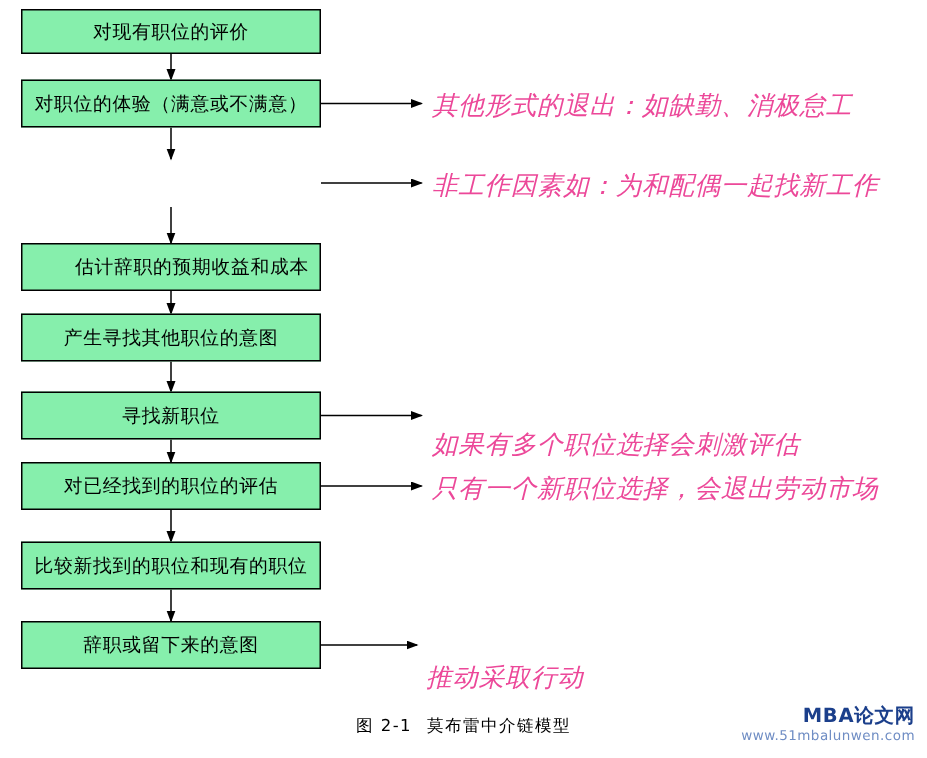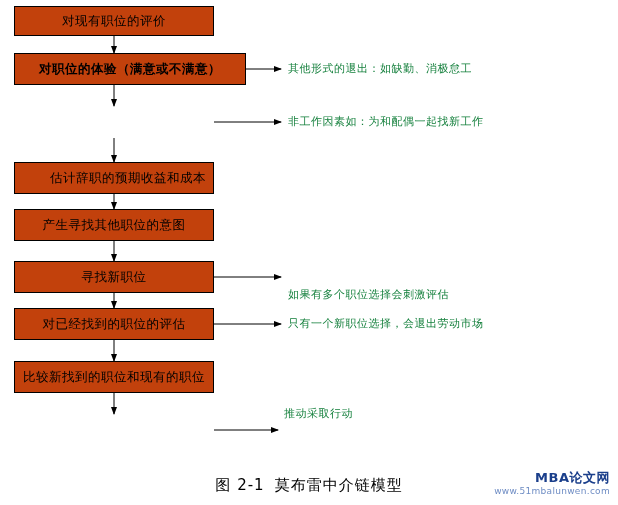--- a/index.html
+++ b/index.html
@@ -19,52 +19,53 @@
     position: absolute;
     left: 0;
     top: 0;
     width: 618px;
     height: 505px;
   }
   .node {
     position: absolute;
     box-sizing: border-box;
     border: 1px solid #000000;
-    background: #c2410c;
+    background: #86efac;
     display: flex;
     align-items: center;
     justify-content: center;
     font-size: 12.5px;
     line-height: 1;
     letter-spacing: 0.5px;
     white-space: nowrap;
   }
   .side-label {
     position: absolute;
-    font-size: 11px;
+    font-size: 17px;
     line-height: 1;
     letter-spacing: 0.5px;
     white-space: nowrap;
-    color: #15803d;
+    color: #ec4899;
+    font-style: italic;
   }
   svg.connectors {
     position: absolute;
     left: 0;
     top: 0;
     width: 618px;
     height: 505px;
     pointer-events: none;
   }
   .caption {
     position: absolute;
     left: 0;
     top: 476px;
     width: 618px;
     text-align: center;
-    font-size: 15px;
+    font-size: 11px;
     letter-spacing: 1px;
     white-space: nowrap;
   }
   .caption .cap-num { margin-right: 10px; }
   .watermark {
     position: absolute;
     right: 8px;
     top: 470px;
     text-align: right;
     width: 160px;
@@ -113,21 +114,21 @@
       <line x1="214" y1="277" x2="281" y2="277" stroke="#000" stroke-width="1" marker-end="url(#arrowhead)"></line>
       <line x1="214" y1="324" x2="281" y2="324" stroke="#000" stroke-width="1" marker-end="url(#arrowhead)"></line>
       <line x1="214" y1="430" x2="278" y2="430" stroke="#000" stroke-width="1" marker-end="url(#arrowhead)"></line>
     </g>
   </svg>
 
   <div class="node" style="left:14px; top:6px; width:200px; height:30px;">
     <span>对现有职位的评价</span>
   </div>
 
-  <div class="node" style="left:14px; top:53px; width:232px; height:32px;font-weight:bold;">
+  <div class="node" style="left:14px; top:53px; width:200px; height:32px;">
     <span>对职位的体验（满意或不满意）</span>
   </div>
 
 
   <div class="node" style="left:14px; top:162px; width:200px; height:32px;padding-left:28px;">
     <span>估计辞职的预期收益和成本</span>
   </div>
 
   <div class="node" style="left:14px; top:209px; width:200px; height:32px;text-align:right;">
     <span>产生寻找其他职位的意图</span>
@@ -138,30 +139,33 @@
   </div>
 
   <div class="node" style="left:14px; top:308px; width:200px; height:32px;">
     <span>对已经找到的职位的评估</span>
   </div>
 
   <div class="node" style="left:14px; top:361px; width:200px; height:32px;">
     <span>比较新找到的职位和现有的职位</span>
   </div>
 
+  <div class="node" style="left:14px; top:414px; width:200px; height:32px;">
+    <span>辞职或留下来的意图</span>
+  </div>
 
   <div class="side-label" style="left:288px; top:63px;">其他形式的退出：如缺勤、消极怠工</div>
 
   <div class="side-label" style="left:288px; top:116px;">非工作因素如：为和配偶一起找新工作</div>
 
   <div class="side-label" style="left:288px; top:271px;margin-top:18px;">如果有多个职位选择会刺激评估</div>
 
   <div class="side-label" style="left:288px; top:318px;text-align:right;">只有一个新职位选择，会退出劳动市场</div>
 
-  <div class="side-label" style="left:284px; top:408px;">推动采取行动</div>
+  <div class="side-label" style="left:284px; top:444px;">推动采取行动</div>
 
 </div>
 
 <div class="caption">
   <span class="cap-num">图 2-1</span><span>莫布雷中介链模型</span>
 </div>
 
 <div class="watermark">
   <div class="wm-main">MBA论文网</div>
   <div class="wm-sub">www.51mbalunwen.com</div>

